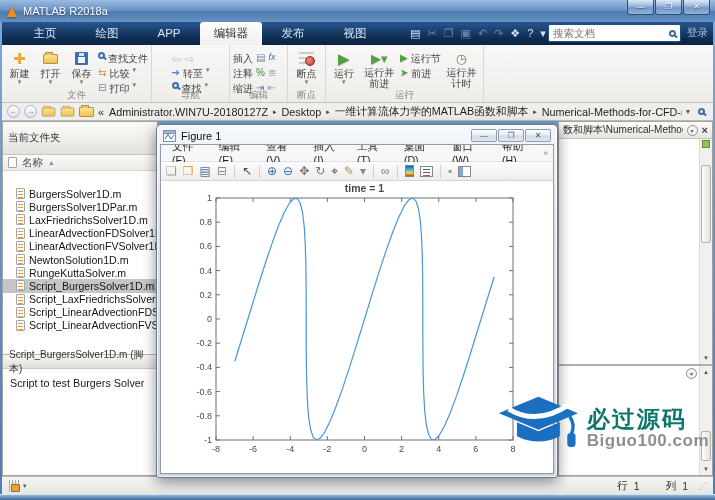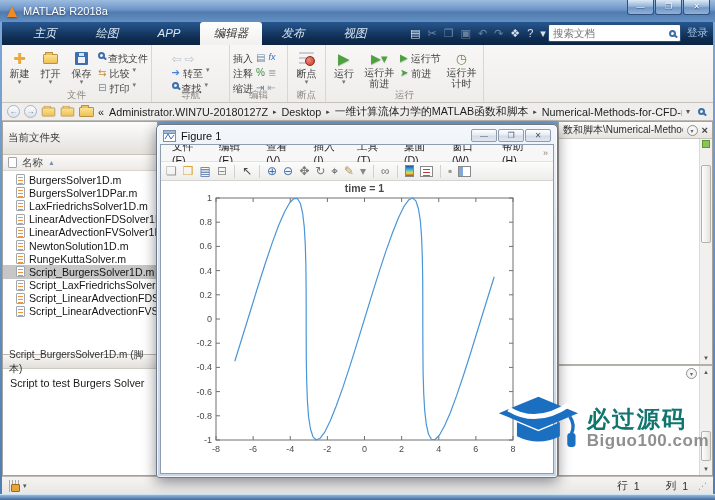--- a/index.html
+++ b/index.html
@@ -53,21 +53,21 @@
 #crumbs{display:flex;align-items:center;gap:5px;flex:1;overflow:hidden;white-space:nowrap;color:#1E1E1E;font-size:10.8px}
 .crumb-sep{font-size:7px;color:#3A3A3A}
 #addr-right{display:flex;align-items:center;gap:8px;padding-right:3px}
 
 
 .panel{position:absolute;background:#fff;border:1px solid #A5A19B;display:flex;flex-direction:column}
 #leftpanel{left:2px;top:121px;width:156px;height:355px}
 .panel-h{height:16px;background:linear-gradient(#FCFCFB,#E4E1DC);border-bottom:1px solid #C8C4BE;font-size:10.5px;color:#3A3A3A;display:flex;align-items:center;padding:16px 5px;flex:none}
 .col-h{height:16px;background:linear-gradient(#FBFAF9,#EDEAE6);border-bottom:1px solid #D9D5D0;display:flex;align-items:center;padding:0 5px;gap:5px;color:#4A4A4A;font-size:10.5px;flex:none}
 .sort-ar{font-size:7px;color:#7A94B8}
-#filelist{height:183px;overflow:hidden;padding-top:2px;flex:none}
+#filelist{height:183px;overflow:hidden;padding-top:16px;flex:none}
 .frow{height:13.2px;display:flex;align-items:center;gap:4px;padding-left:13px;font-size:10.6px;color:#141414;white-space:nowrap;overflow:hidden}
 .frow.selected{background:#C6C6C6}
 .micon{width:9px;height:11px;background:#FDFDFD;border:1px solid #9FA6AD;border-radius:1px;position:relative;flex:none}
 .micon::after{content:'';position:absolute;left:1px;right:1px;top:2px;height:7px;background:repeating-linear-gradient(#E8973C 0 1px,transparent 1px 3px)}
 .split-h{height:15px;background:linear-gradient(#F8F7F5,#E2DFDA);border-top:1px solid #B9B5B0;border-bottom:1px solid #CDC9C3;font-size:10px;color:#333;display:flex;align-items:center;padding:0 6px;flex:none}
 .dbody{flex:1;padding:8px 7px;font-size:10.8px;color:#1A1A1A}
 
 #rightpanel{left:558px;top:121px;width:155px;height:355px}
 .ep-title{height:17px;background:linear-gradient(#FBFBFA,#E7E4DF);border-bottom:1px solid #C8C4BE;display:flex;align-items:center;font-size:10px;color:#2E2E2E;padding:0 4px;gap:4px;flex:none}
 .ep-title .ttl{flex:1;overflow:hidden;white-space:nowrap}
@@ -123,21 +123,21 @@
   <span class="logo-tri"></span>
   <span>MATLAB R2018a</span>
 </div>
 <div id="winbtns">
   <div class="wbtn">—</div>
   <div class="wbtn">❐</div>
   <div class="wbtn">✕</div>
 </div>
 
 <div id="tabrow">
-  <div id="ribbontabs" style="display: flex; font-style: italic;">
+  <div id="ribbontabs" style="display: flex;">
       <div class="rtab">主页</div>
       <div class="rtab">绘图</div>
       <div class="rtab">APP</div>
       <div class="rtab active">编辑器</div>
       <div class="rtab">发布</div>
       <div class="rtab">视图</div>
     </div>
 </div>
 <div id="quickaccess">
     <span class="qa-ic">▤</span>

